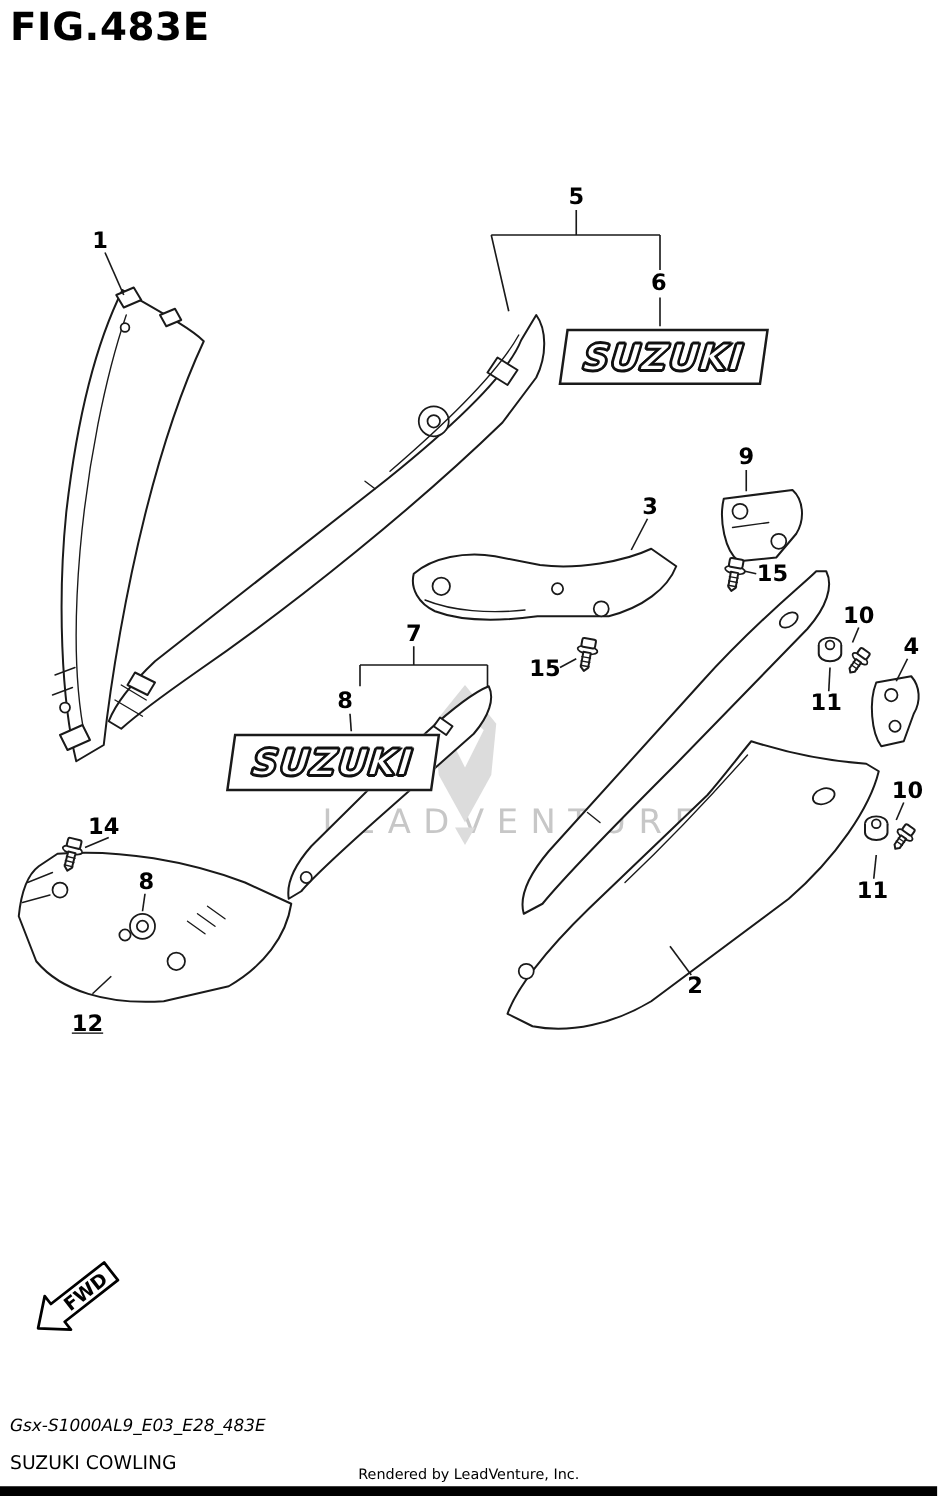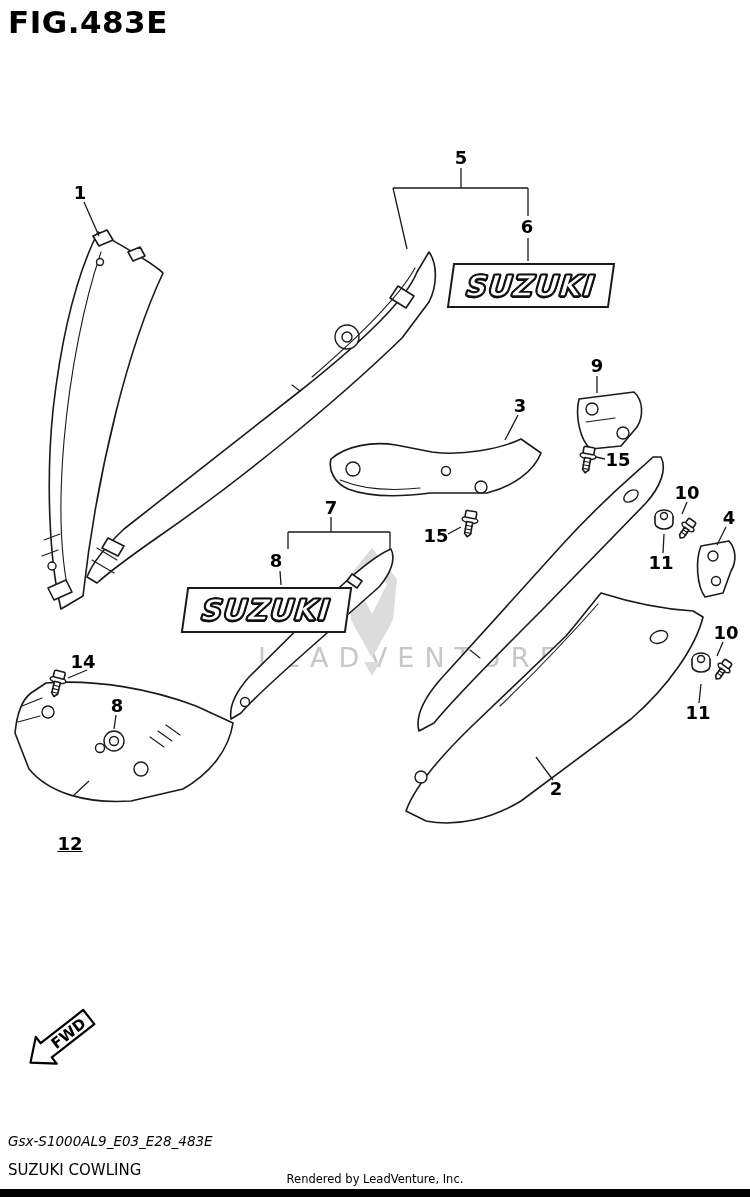--- a/index.html
+++ b/index.html
@@ -226,21 +226,21 @@
       <div class="callout" style="left: 687px; top: 493px;">10</div>
       <div class="callout" style="left: 661px; top: 563px;">11</div>
       <div class="callout" style="left: 729px; top: 518px;">4</div>
       <div class="callout" style="left: 331px; top: 508px;">7</div>
       <div class="callout" style="left: 276px; top: 561px;">8</div>
       <div class="callout" style="left: 726px; top: 633px;">10</div>
       <div class="callout" style="left: 698px; top: 713px;">11</div>
       <div class="callout" style="left: 556px; top: 789px;">2</div>
       <div class="callout" style="left: 83px; top: 662px;">14</div>
       <div class="callout" style="left: 117px; top: 706px;">8</div>
-      <div class="callout" style="left: 70px; top: 844px; text-decoration: underline;">12</div>
+      <div class="callout" style="left: 70px; top: 820px; text-decoration: underline;">12</div>
     </div>
 
   <div class="footer-code">Gsx-S1000AL9_E03_E28_483E</div>
   <div class="footer-name">SUZUKI COWLING</div>
   <div class="footer-rendered">Rendered by LeadVenture, Inc.</div>
   <div class="bottom-bar"></div>
 
 </div>
 
 </body></html>

